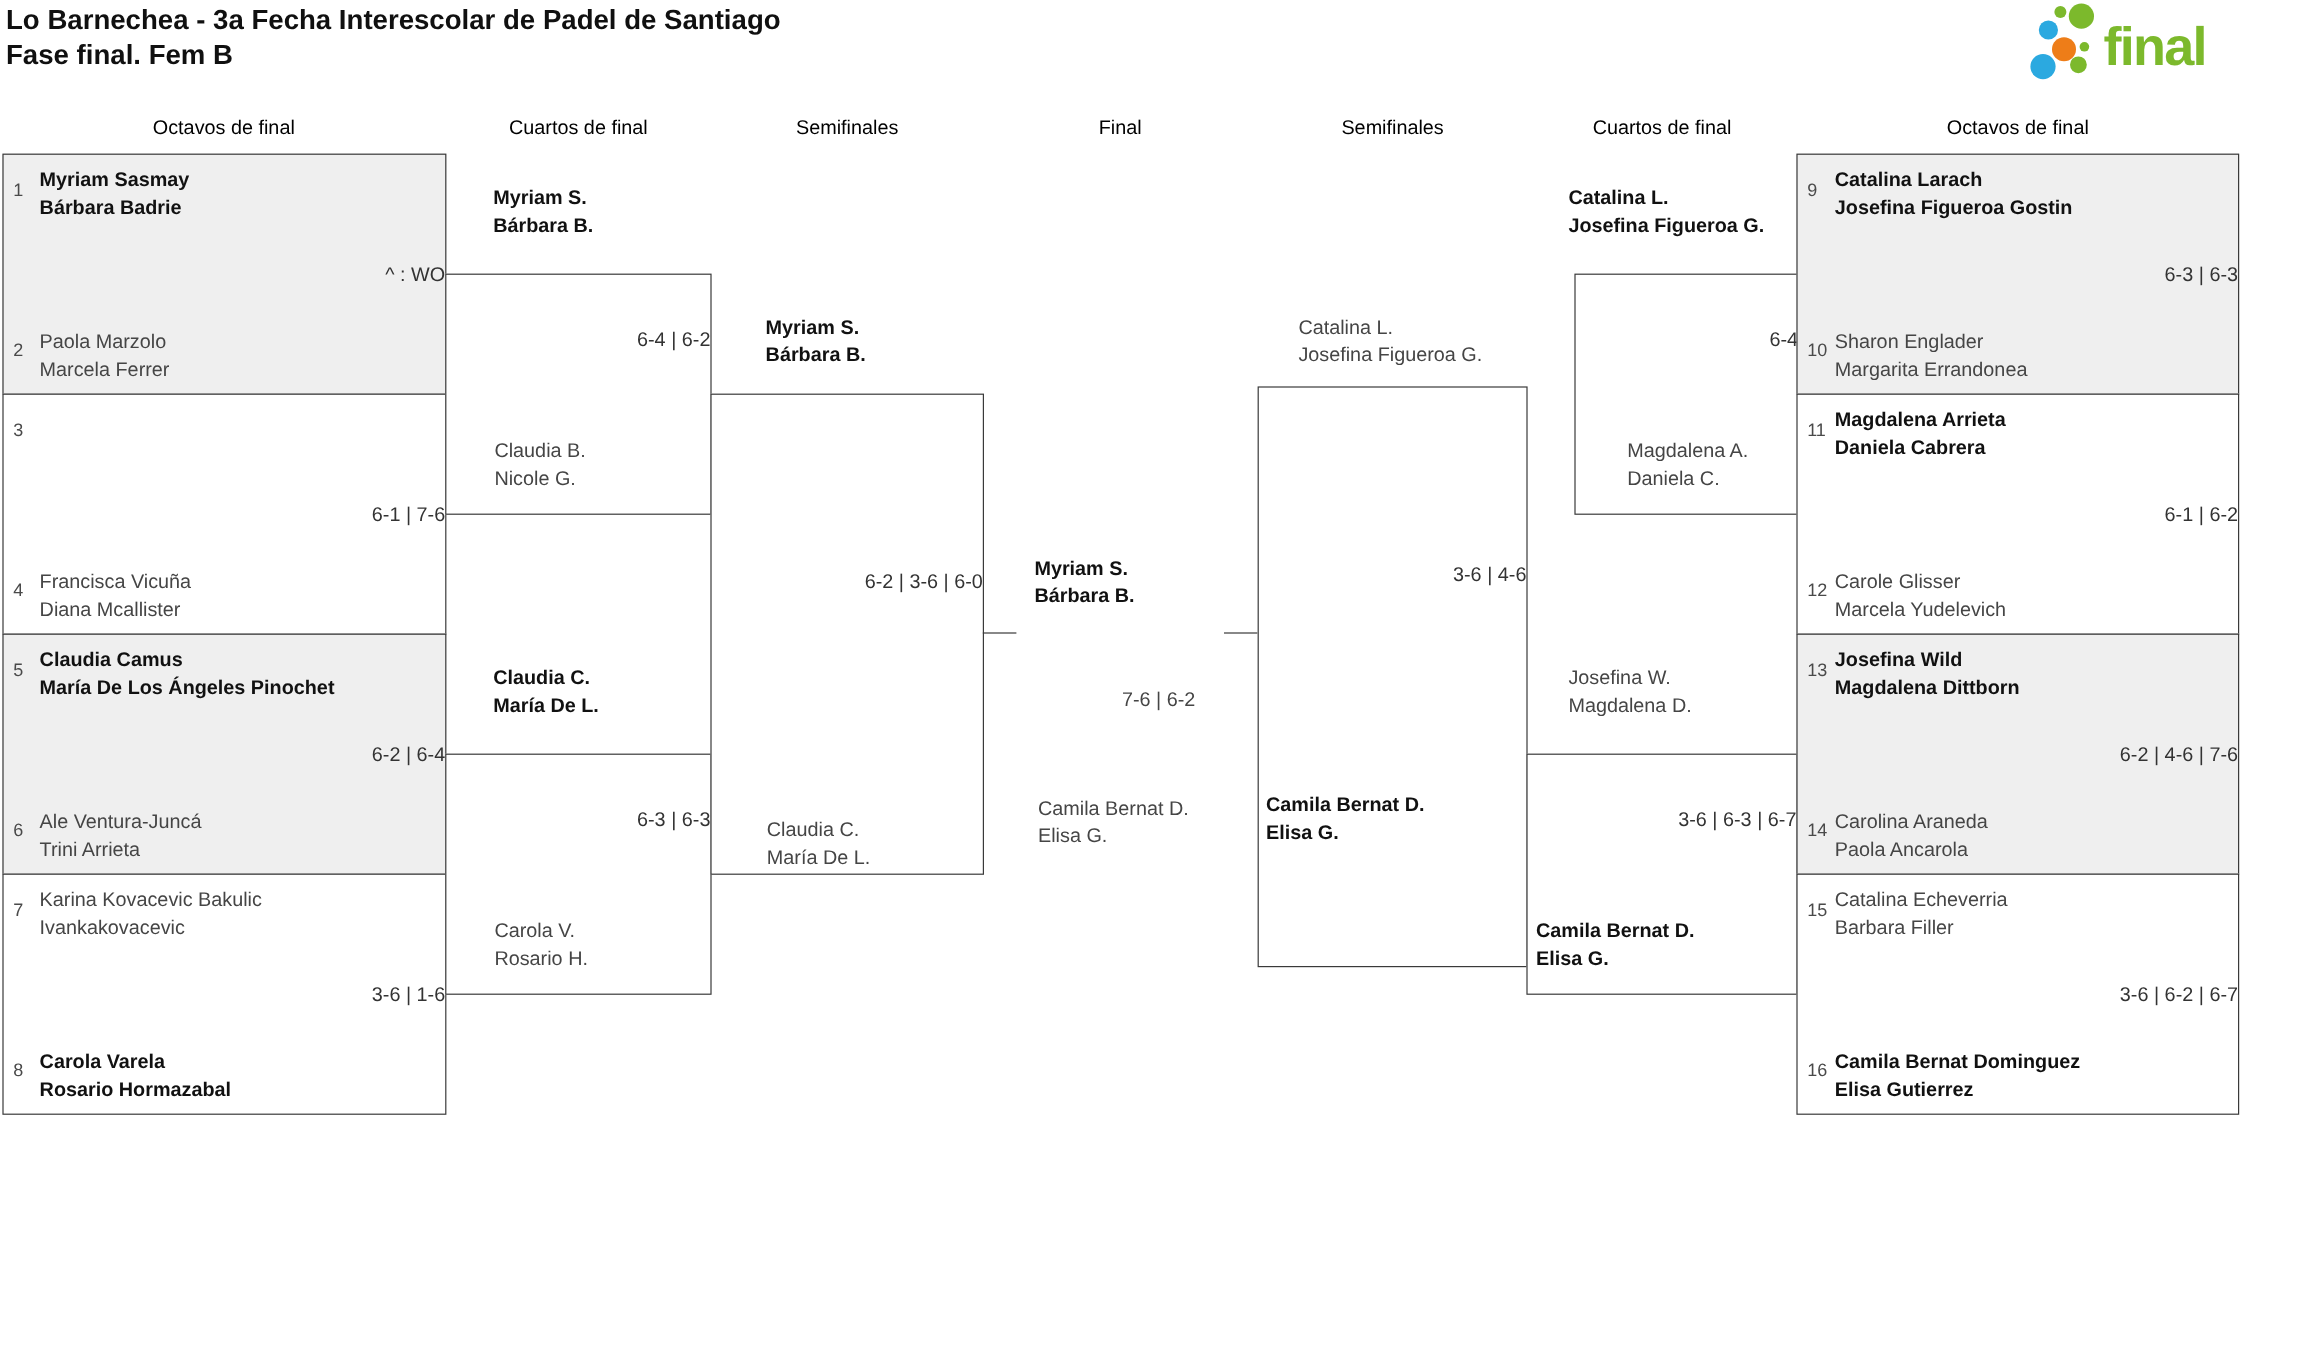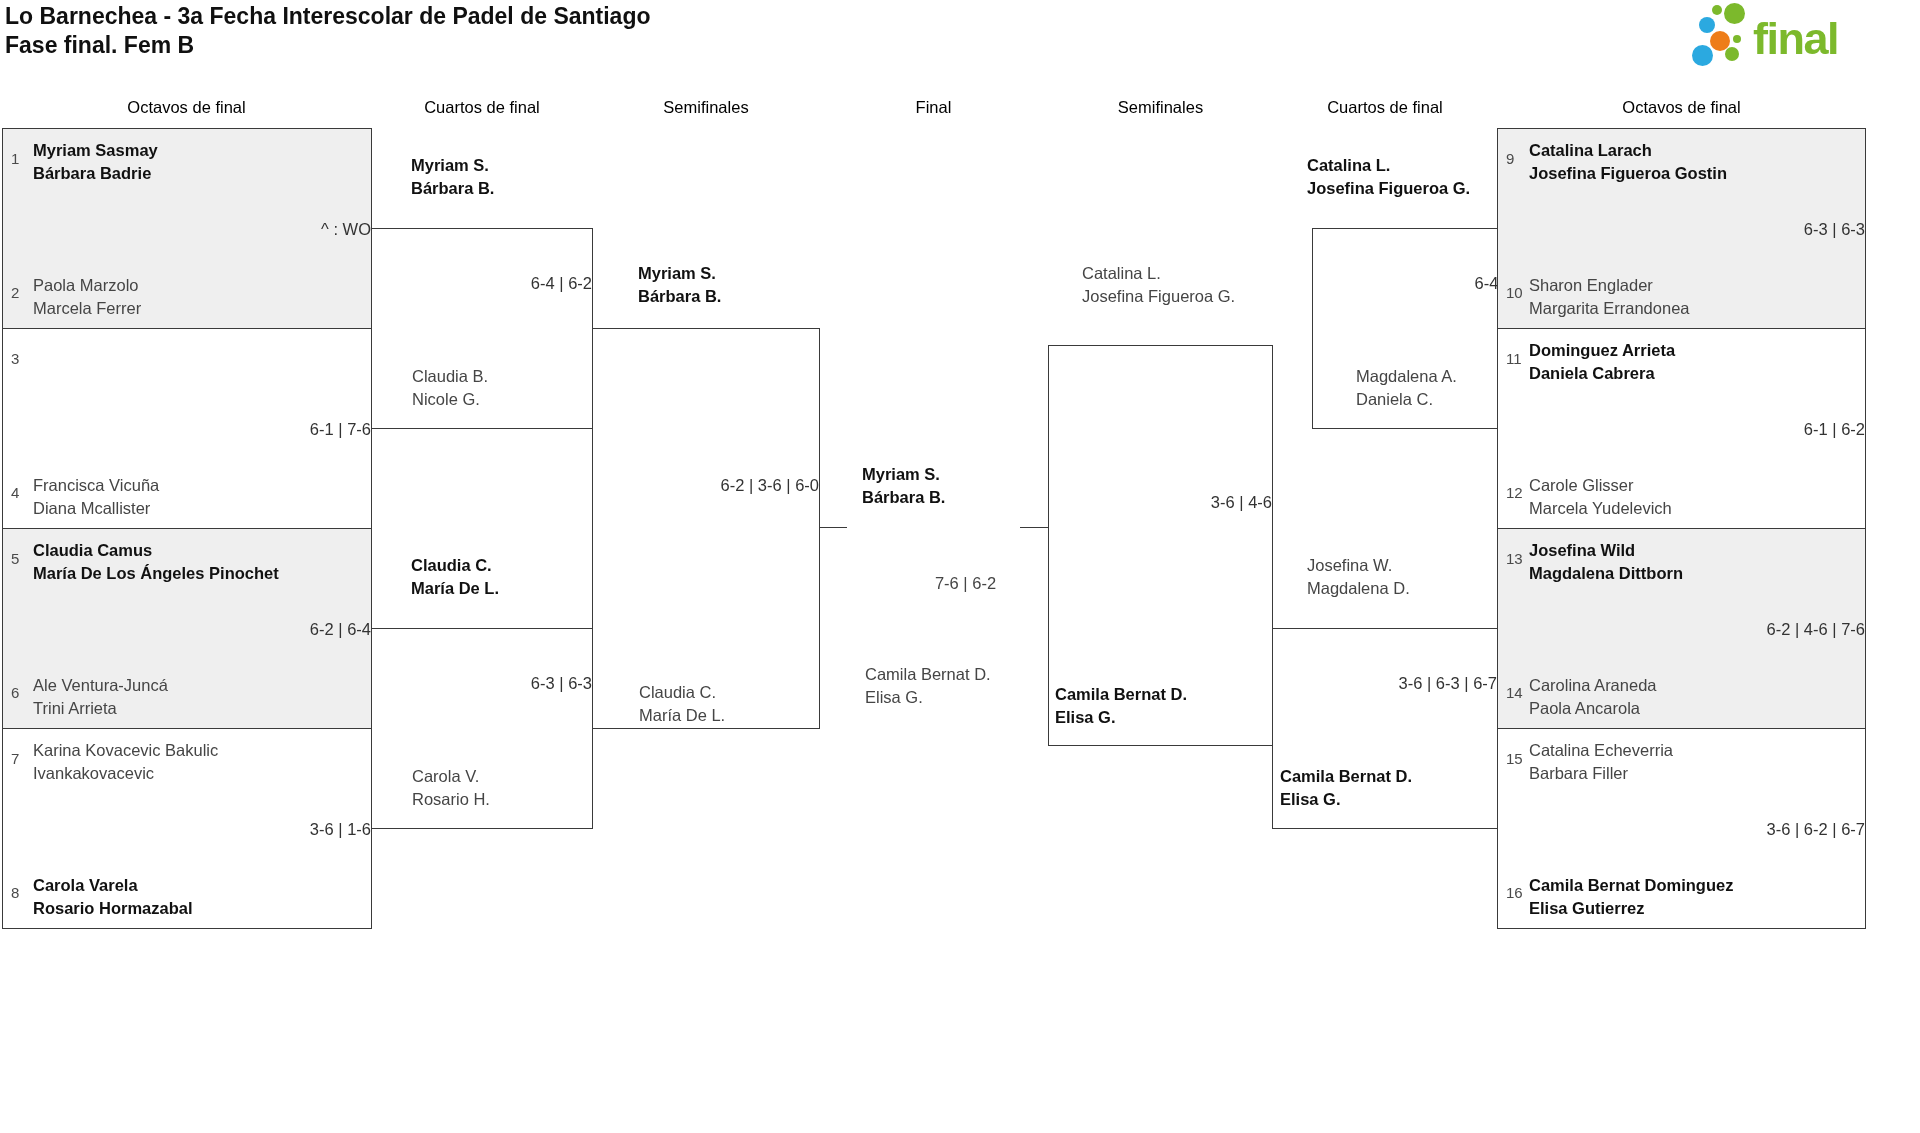--- a/index.html
+++ b/index.html
@@ -152,21 +152,21 @@
   <div class="lbl c" style="left:819px;top:572px;width:229px">7-6 | 6-2</div>
   <div class="lbl r" style="left:833px;top:663px;width:205px">
     <div>Camila Bernat D.</div>
     <div>Elisa G.</div>
   </div>
 
   <div class="lbl r" style="left:1050px;top:262px;width:210px">
     <div>Catalina L.</div>
     <div>Josefina Figueroa G.</div>
   </div>
-  <div class="mbox" style="left:1048px;top:345px;width:225px;height:401px">
+  <div class="mbox" style="left:1048px;top:322px;width:225px;height:484px">
     <div class="score" style="top:145px">3-6 | 4-6</div>
     <div class="lbl w r" style="right:12px;top:337px;width:205px">
       <div>Camila Bernat D.</div>
       <div>Elisa G.</div>
     </div>
   </div>
 
   <div class="lbl w r" style="left:1275px;top:154px;width:210px">
     <div>Catalina L.</div>
     <div>Josefina Figueroa G.</div>
@@ -201,21 +201,21 @@
     <span class="seed" style="left:8px;top:155px">10</span>
     <div class="team" style="left:31px;top:145px;width:330px">
       <div>Sharon Englader</div>
       <div>Margarita Errandonea</div>
     </div>
   </div>
 
   <div class="mbox" style="left:1497px;top:328px;width:369px;height:201px">
     <span class="seed" style="left:8px;top:21px">11</span>
     <div class="team w" style="left:31px;top:10px;width:330px">
-      <div>Dominguez Arrieta</div>
+      <div>Magdalena Arrieta</div>
       <div>Daniela Cabrera</div>
     </div>
     <div class="score" style="top:89px">6-1 | 6-2</div>
     <span class="seed" style="left:8px;top:155px">12</span>
     <div class="team" style="left:31px;top:145px;width:330px">
       <div>Carole Glisser</div>
       <div>Marcela Yudelevich</div>
     </div>
   </div>
 

